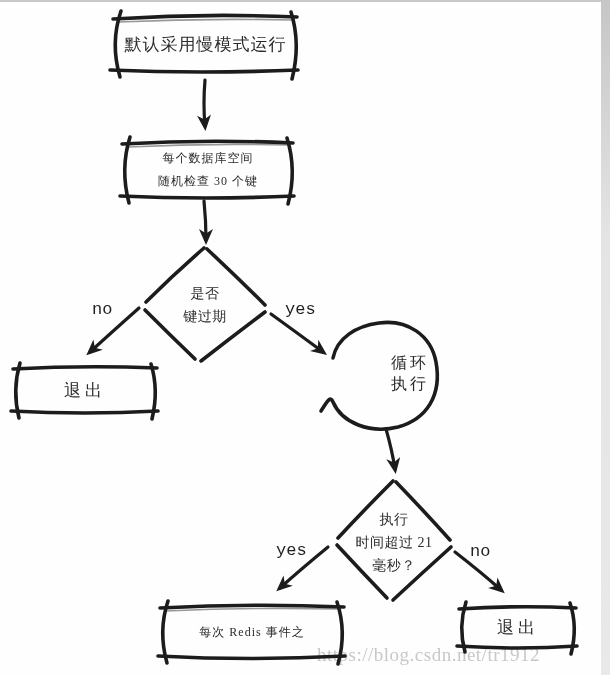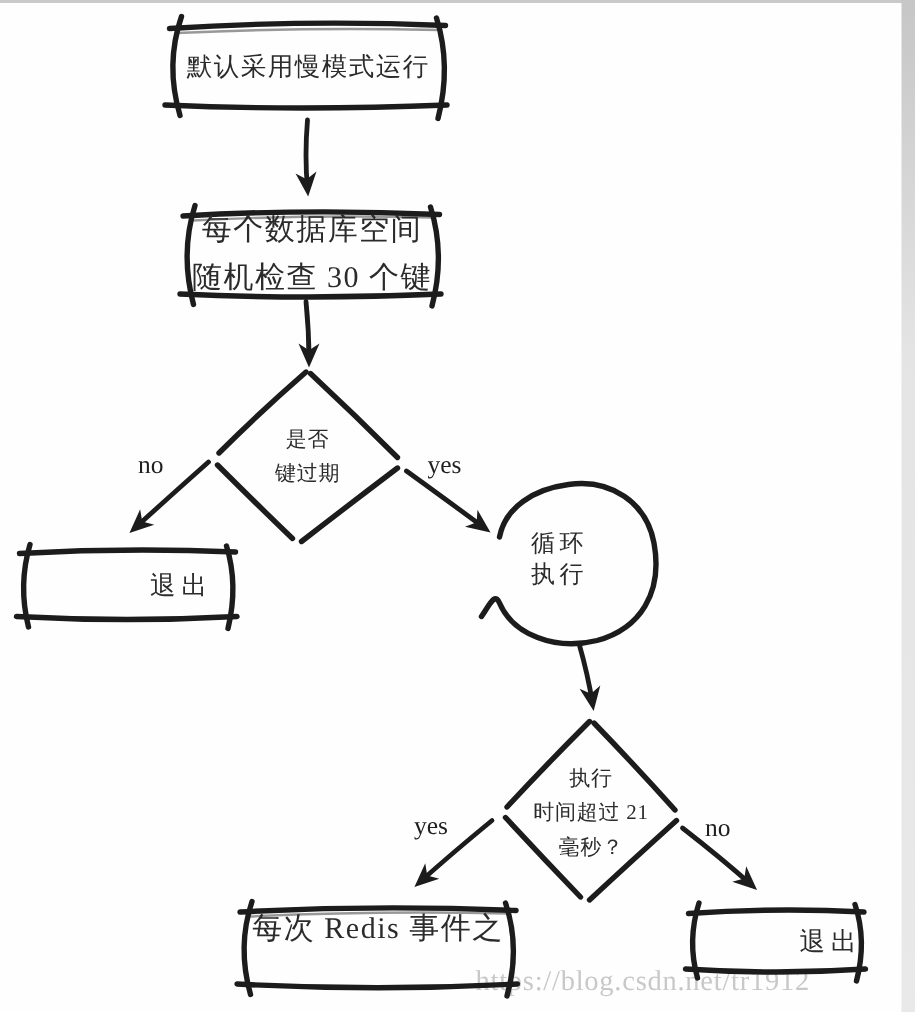--- a/index.html
+++ b/index.html
@@ -24,28 +24,28 @@
   .w1 { stroke-width: 3.6px; }
   .w2 { stroke-width: 3.2px; }
   .sketch { stroke-width: 1.6px; opacity: .45; }
 
   .node-label {
     position: absolute; z-index: 3;
     display: flex; flex-direction: column; align-items: center; justify-content: center;
     color: #2b2b2b; text-align: center;
   }
   .fs17 { font-size: 17px; line-height: 23px; letter-spacing: 1px; text-align: right; }
-  .fs16 { font-size: 20px; line-height: 23px; letter-spacing: 1px; justify-content: space-between; }
+  .fs16 { font-size: 12px; line-height: 23px; letter-spacing: 1px; }
   .fs15 { font-size: 14px; line-height: 23px; letter-spacing: 0.5px; }
   .loop-text { font-size: 16px; line-height: 21px; letter-spacing: 3px; }
-  .exit-text { font-size: 17px; letter-spacing: 4px; padding-left: 36px; }
+  .exit-text { font-size: 17px; letter-spacing: 4px; }
 
   .edge-label {
     position: absolute; z-index: 3; color: #1f1f1f;
-    font-size: 17px; font-family: Liberation Serif, serif;
+    font-size: 17px; font-family: Liberation Mono, monospace;
   }
   .watermark {
     position: absolute; z-index: 1;
     left: 317px; top: 644px;
     font-size: 19px; letter-spacing: 0.5px;
     color: #c8c8c8;
     white-space: nowrap;
   }
 </style>
 </head>
@@ -144,21 +144,21 @@
 
   <div class="node-label fs15" style="left:135px; top:269px; width:140px; height:72px;">
     <span>是否</span>
     <span>键过期</span>
   </div>
 
   <div class="node-label exit-text" style="left:15px; top:367px; width:140px; height:46px;">
     <span>退出</span>
   </div>
 
-  <div class="node-label loop-text" style="left:333px; top:351px; width:80px; height:44px;">
+  <div class="node-label loop-text" style="left:370px; top:351px; width:80px; height:44px;">
     <span>循环</span>
     <span>执行</span>
   </div>
 
   <div class="node-label fs15" style="left:324px; top:507px; width:140px; height:70px;">
     <span>执行</span>
     <span>时间超过 21</span>
     <span>毫秒？</span>
   </div>
 

